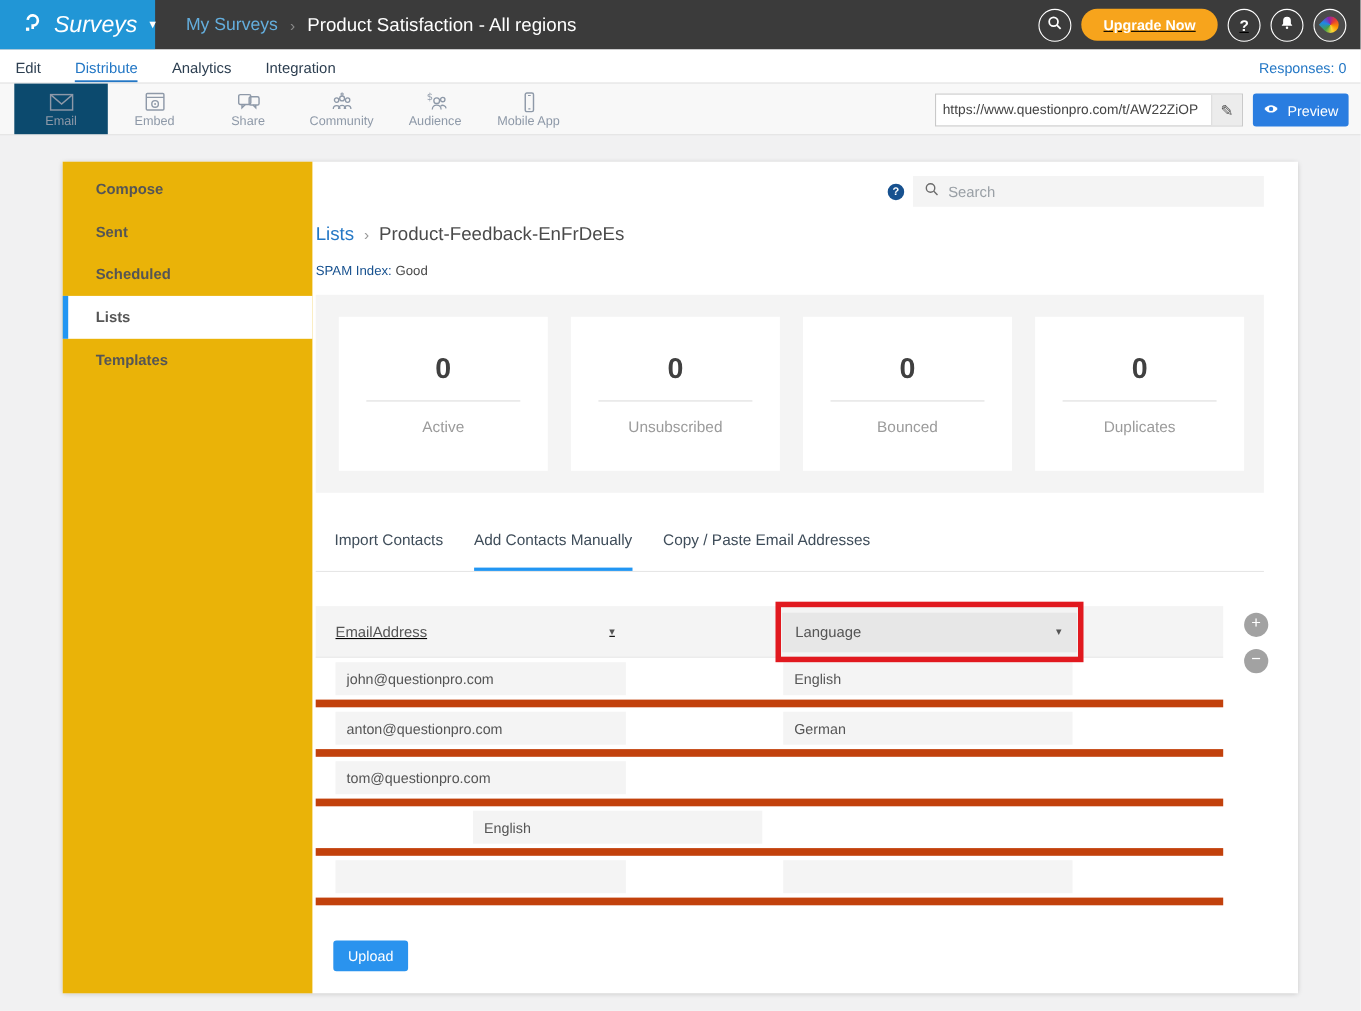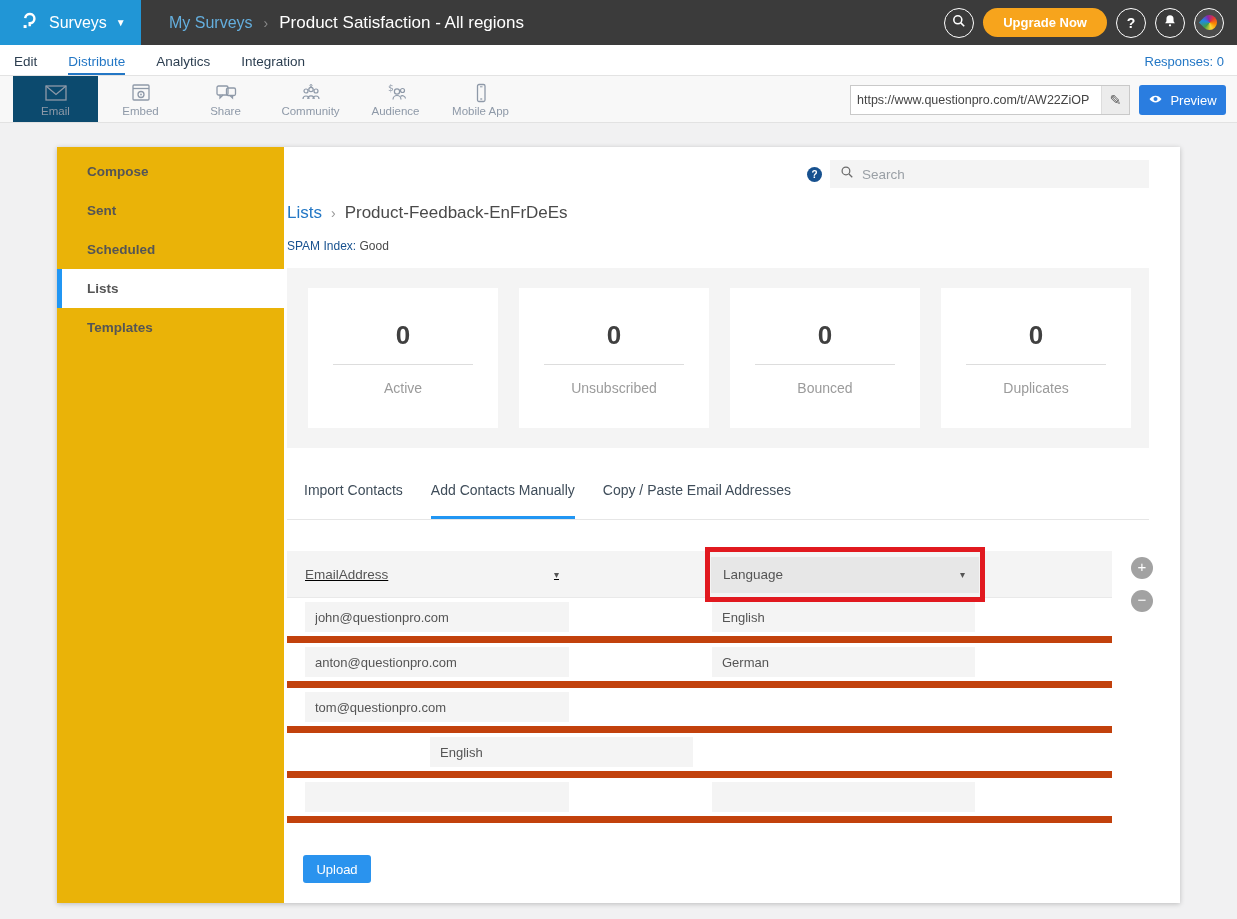--- a/index.html
+++ b/index.html
@@ -5,27 +5,27 @@
   * { margin:0; padding:0; box-sizing:border-box; }
   html,body { width:1237px; height:919px; }
   body {
     font-family:"Liberation Sans","DejaVu Sans",sans-serif;
     background:#f1f1f2; position:relative; overflow:hidden;
     -webkit-font-smoothing:antialiased;
   }
   
   .topbar { position:absolute; left:0; top:0; width:1237px; height:45px; background:#3b3b3b; display:flex; align-items:center; }
   .logo-block { width:141px; height:45px; background:#2196d6; display:flex; align-items:center; padding-left:18px; flex:none; }
-  .logo-block .product { color:#fff; font-size:16px; margin-left:10px; }
+  .logo-block .product { color:#fff; font-size:21px; margin-left:10px;font-style:italic; }
   .logo-block .caret { color:#fff; font-size:10px; margin-left:9px; }
   .tb-crumb { margin-left:28px; font-size:16px; display:flex; align-items:center; white-space:nowrap; }
   .tb-crumb .parent { color:#64aedd; }
   .tb-crumb .sep { color:#8a8a8a; margin:0 11px; font-size:14px; }
   .tb-crumb .current { color:#fff; font-size:17px; }
-  .tb-right { margin-left:auto; margin-right:13px; display:flex; align-items:center; gap:9px; }
+  .tb-right { margin-left:auto; margin-right:13px; display:flex; align-items:center; gap:9px;text-decoration:underline; }
   .circle-btn { width:30px; height:30px; border:1.6px solid #fff; border-radius:50%; display:flex; align-items:center; justify-content:center; color:#fff; font-size:14px; font-weight:bold; flex:none; }
   .upgrade-btn { height:29px; border-radius:15px; background:#f7a41c; color:#fff; font-size:13px; font-weight:bold; display:flex; align-items:center; padding:0 20px; }
   .avatar { width:30px; height:30px; border:1.6px solid #fff; border-radius:50%; background:#4b4b4b; display:flex; align-items:center; justify-content:center; overflow:hidden; }
   .avatar .swoosh { width:15px; height:15px; border-radius:50% 50% 50% 0; transform:rotate(45deg);
     background:conic-gradient(#e53935,#fb8c00,#fdd835,#43a047,#1e88e5,#8e24aa,#e53935); }
   
   .nav { position:absolute; left:0; top:45px; width:1237px; height:30px; background:#fff; display:flex; align-items:flex-end; padding:0 13px 0 14px; }
   .nav-item { font-size:13.5px; color:#2c3e50; margin-right:31px; padding-bottom:6px; cursor:pointer; }
   .nav-item.active { color:#2377c5; border-bottom:2px solid #2377c5; padding-bottom:4px; }
   .nav-responses { margin-left:auto; font-size:13px; color:#2377c5; padding-bottom:6px; }

